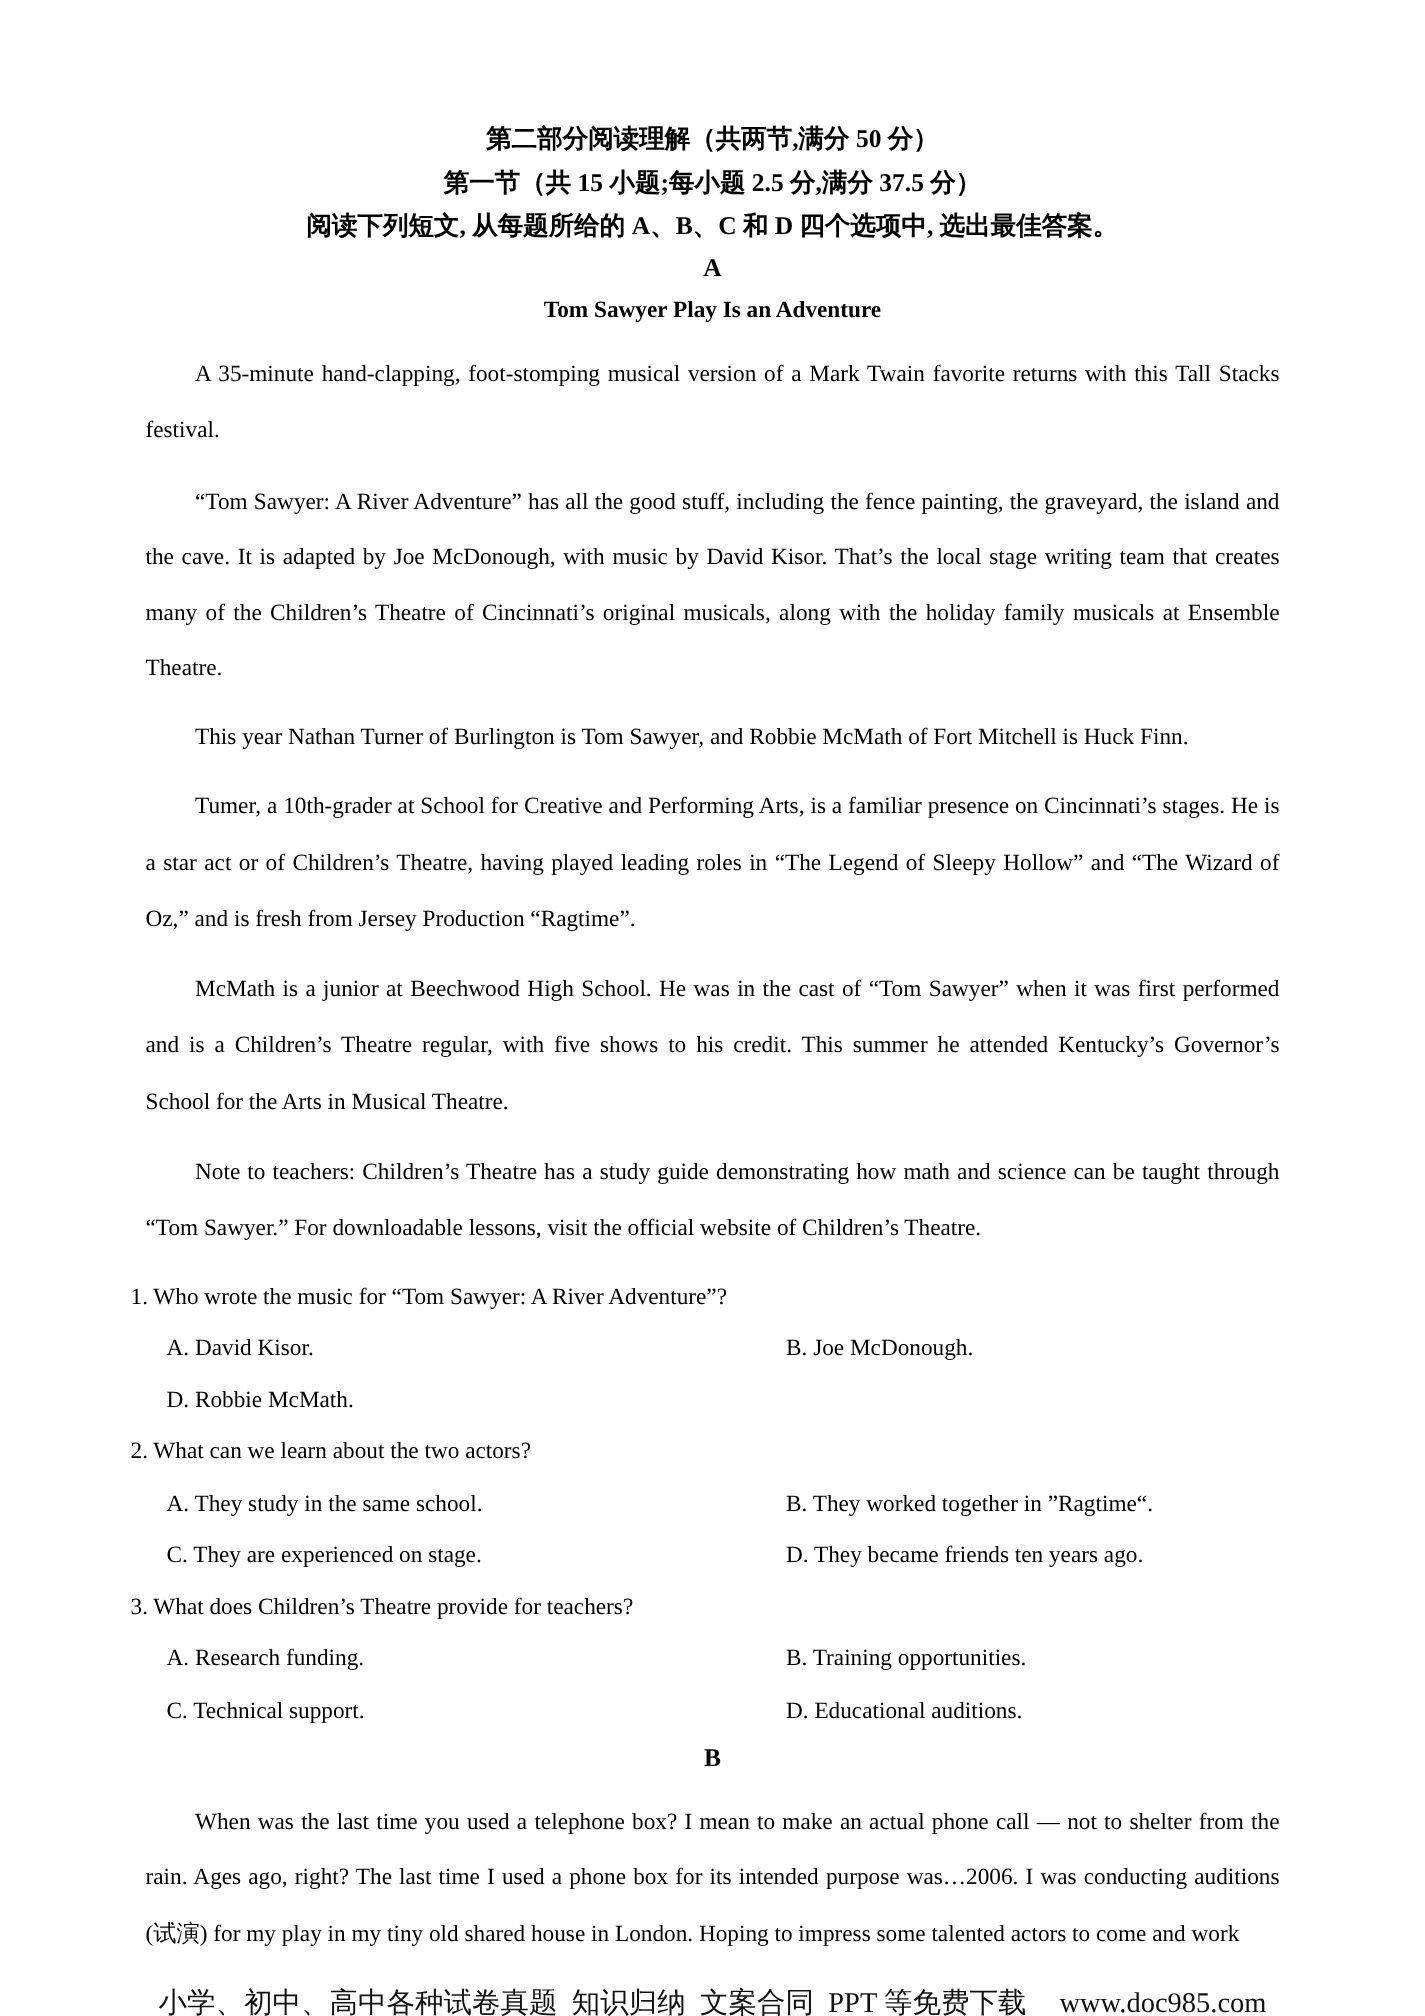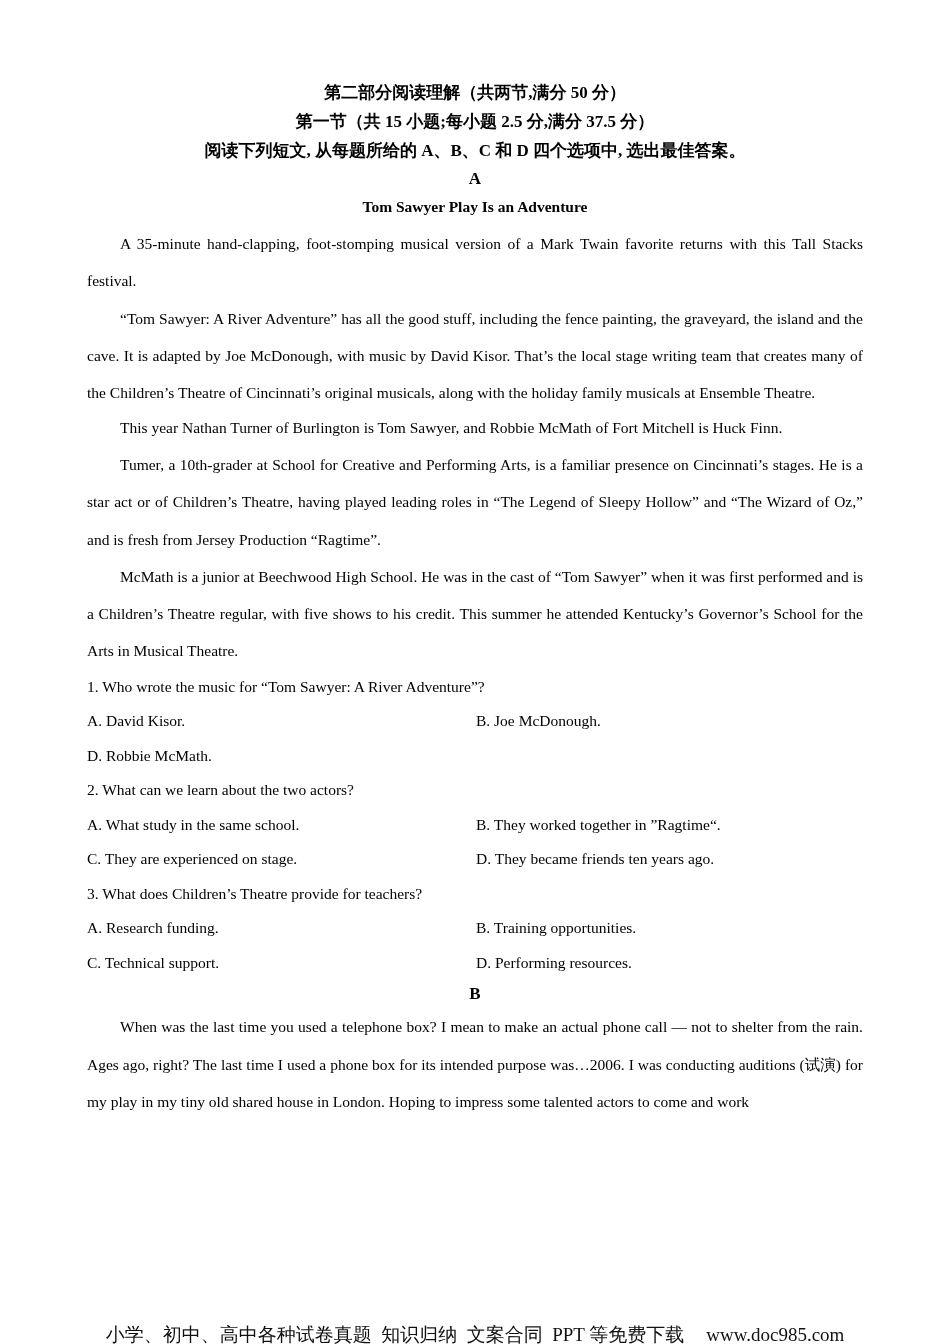--- a/index.html
+++ b/index.html
@@ -8,26 +8,26 @@
       font-family: "Liberation Serif", "DejaVu Serif", serif;
       color: #000;
       font-size: 15.5px;
     }
     .page { position: absolute; left: 87px; top: 78px; width: 776px; }
     .hdr { font-weight: bold; font-size: 17px; line-height: 29px; white-space: nowrap; text-align: center; }
     .center { text-align: center; font-weight: bold; }
     .section-letter { font-size: 17px; line-height: 28px; }
     .title { font-size: 15.5px; line-height: 28px; margin-top: 0; }
     p.para {
-      margin: 0; text-indent: 33px; text-align: justify;
+      margin: 10px; text-indent: 33px; text-align: justify;
       line-height: 37.3px;
     }
     .q { line-height: 34.5px; margin: 0; }
     .opts { display: flex; line-height: 34.5px; }
-    .opts span { display: block; }
+    .opts span { display: block; margin-left: 24px; }
     .opts .col1 { width: 389px; }
     .footer {
       position: absolute; top: 1322px; left: 0; width: 950px;
       text-align: center; font-size: 19px; white-space: pre;
       color: #111;
     }
     .footer .url { margin-left: 22px; }
   </style>
 </head>
 <body>
@@ -39,54 +39,55 @@
 
   <div class="center section-letter">A</div>
   <div class="center title">Tom Sawyer Play Is an Adventure</div>
 
   <div style="margin-top:4px;">
     <p class="para">A 35-minute hand-clapping, foot-stomping musical version of a Mark Twain favorite returns with this Tall Stacks festival.</p>
     <p class="para">“Tom Sawyer: A River Adventure” has all the good stuff, including the fence painting, the graveyard, the island and the cave. It is adapted by Joe McDonough, with music by David Kisor. That’s the local stage writing team that creates many of the Children’s Theatre of Cincinnati’s original musicals, along with the holiday family musicals at Ensemble Theatre.</p>
     <p class="para" style="line-height:34.5px;">This year Nathan Turner of Burlington is Tom Sawyer, and Robbie McMath of Fort Mitchell is Huck Finn.</p>
     <p class="para">Tumer, a 10th-grader at School for Creative and Performing Arts, is a familiar presence on Cincinnati’s stages. He is a star act or of Children’s Theatre, having played leading roles in “The Legend of Sleepy Hollow” and “The Wizard of Oz,” and is fresh from Jersey Production “Ragtime”.</p>
     <p class="para">McMath is a junior at Beechwood High School. He was in the cast of “Tom Sawyer” when it was first performed and is a Children’s Theatre regular, with five shows to his credit. This summer he attended Kentucky’s Governor’s School for the Arts in Musical Theatre.</p>
+    <p class="para">Note to teachers: Children’s Theatre has a study guide demonstrating how math and science can be taught through “Tom Sawyer.” For downloadable lessons, visit the official website of Children’s Theatre.</p>
   </div>
 
   <div>
     <p class="q">1. Who wrote the music for “Tom Sawyer: A River Adventure”?</p>
     <div class="opts">
       <span class="col1">A. David Kisor.</span>
       <span>B. Joe McDonough.</span>
     </div>
     <div class="opts">
       <span>D. Robbie McMath.</span>
     </div>
   </div>
 
   <div>
     <p class="q">2. What can we learn about the two actors?</p>
     <div class="opts">
-      <span class="col1">A. What study in the same school.</span>
+      <span class="col1">A. They study in the same school.</span>
       <span>B. They worked together in ”Ragtime“.</span>
     </div>
     <div class="opts">
       <span class="col1">C. They are experienced on stage.</span>
       <span>D. They became friends ten years ago.</span>
     </div>
   </div>
 
   <div>
     <p class="q">3. What does Children’s Theatre provide for teachers?</p>
     <div class="opts">
       <span class="col1">A. Research funding.</span>
       <span>B. Training opportunities.</span>
     </div>
     <div class="opts">
       <span class="col1">C. Technical support.</span>
-      <span>D. Performing resources.</span>
+      <span>D. Educational auditions.</span>
     </div>
   </div>
 
   <div class="center section-letter">B</div>
   <div>
     <p class="para">When was the last time you used a telephone box? I mean to make an actual phone call — not to shelter from the rain. Ages ago, right? The last time I used a phone box for its intended purpose was…2006. I was conducting auditions (试演) for my play in my tiny old shared house in London. Hoping to impress some talented actors to come and work</p>
   </div>
 </div>
 
 <div class="footer"><span>小学、初中、高中各种试卷真题  知识归纳  文案合同  PPT 等免费下载</span><span class="url">www.doc985.com</span></div>

